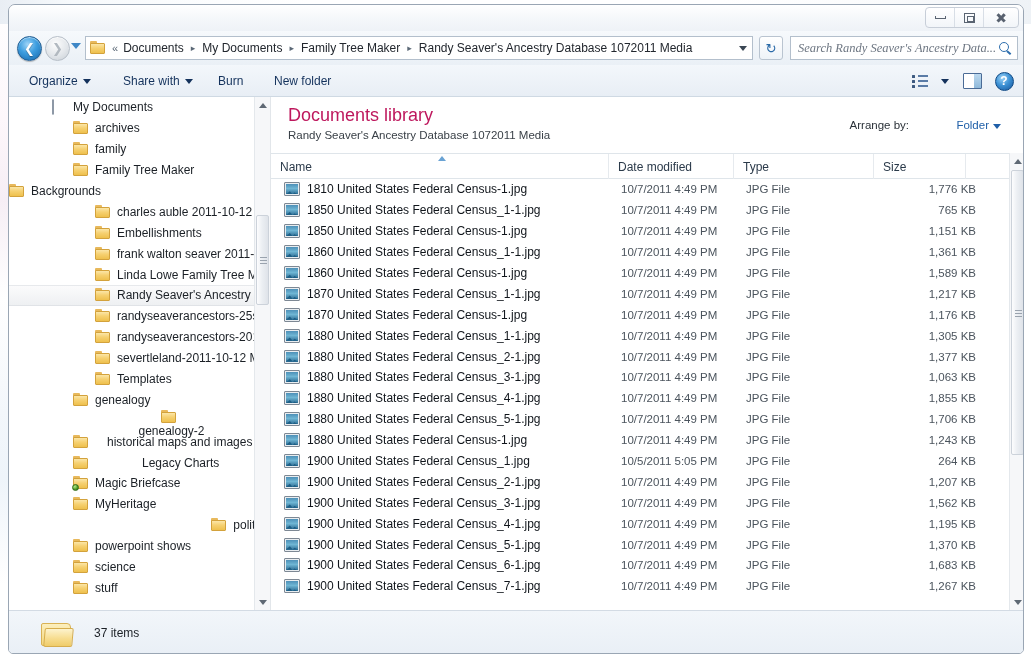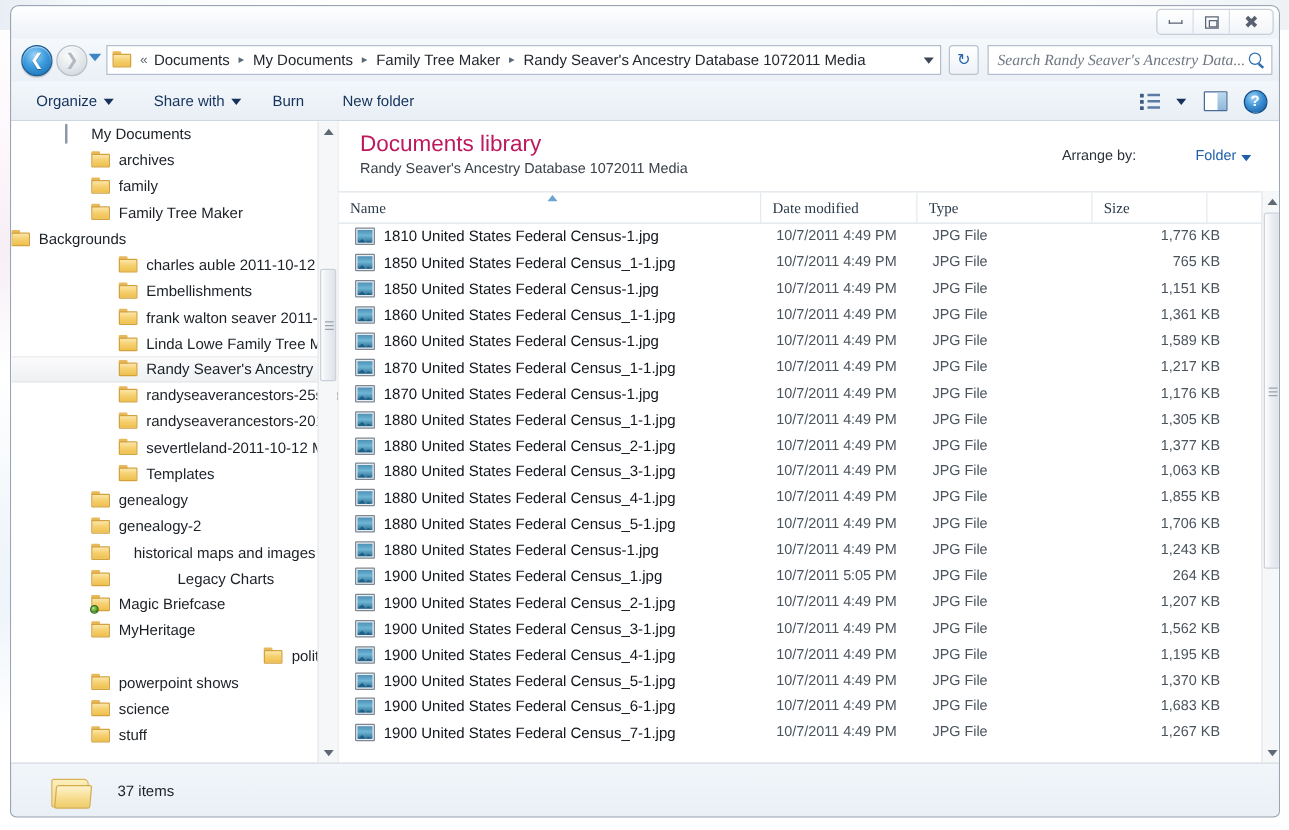--- a/index.html
+++ b/index.html
@@ -284,21 +284,20 @@
     position: absolute; right: 24px; top: 27px;
     width: 0; height: 0;
     border-left: 4px solid transparent; border-right: 4px solid transparent;
     border-top: 5px solid #1f5fa8;
   }
 
   #colheader {
     position: absolute; left: 0; top: 56px; width: 754px; height: 26px;
     border-top: 1px solid #dfe5ea; border-bottom: 1px solid #dfe5ea;
     background: #ffffff;
-    font-family: Liberation Serif, serif;
   }
   .col {
     position: absolute; top: 0; height: 25px;
     display: flex; align-items: center;
     font-size: 12px; color: #2b3a4a;
     border-right: 1px solid #e6eaee;
     padding-left: 9px; cursor: default;
   }
   #sortmark {
     position: absolute; left: 167px; top: 2px;
@@ -604,21 +603,21 @@
             </span>
             <span>Templates</span>
           </div>
           <div class="tree-item" style="padding-left: 64px;">
             <span class="t-ico">
               <span class="fi-tab"></span>
               <span class="fi-body"></span>
             </span>
             <span>genealogy</span>
           </div>
-          <div class="tree-item" style="padding-left: 64px;">
+          <div class="tree-item" style="padding-left: 64px; flex-direction: column;">
             <span class="t-ico">
               <span class="fi-tab"></span>
               <span class="fi-body"></span>
             </span>
             <span>genealogy-2</span>
           </div>
           <div class="tree-item" style="padding-left: 64px; gap: 12px;">
             <span class="t-ico">
               <span class="fi-tab"></span>
               <span class="fi-body"></span>
@@ -797,21 +796,21 @@
           <div class="row">
             <span class="jpg-ico"></span>
             <span class="c-name">1880 United States Federal Census-1.jpg</span>
             <span class="c-date">10/7/2011 4:49 PM</span>
             <span class="c-type">JPG File</span>
             <span class="c-size">1,243 KB</span>
           </div>
           <div class="row">
             <span class="jpg-ico"></span>
             <span class="c-name">1900 United States Federal Census_1.jpg</span>
-            <span class="c-date">10/7/2011 5:05 PM</span>
+            <span class="c-date">10/5/2011 5:05 PM</span>
             <span class="c-type">JPG File</span>
             <span class="c-size">264 KB</span>
           </div>
           <div class="row">
             <span class="jpg-ico"></span>
             <span class="c-name">1900 United States Federal Census_2-1.jpg</span>
             <span class="c-date">10/7/2011 4:49 PM</span>
             <span class="c-type">JPG File</span>
             <span class="c-size">1,207 KB</span>
           </div>

